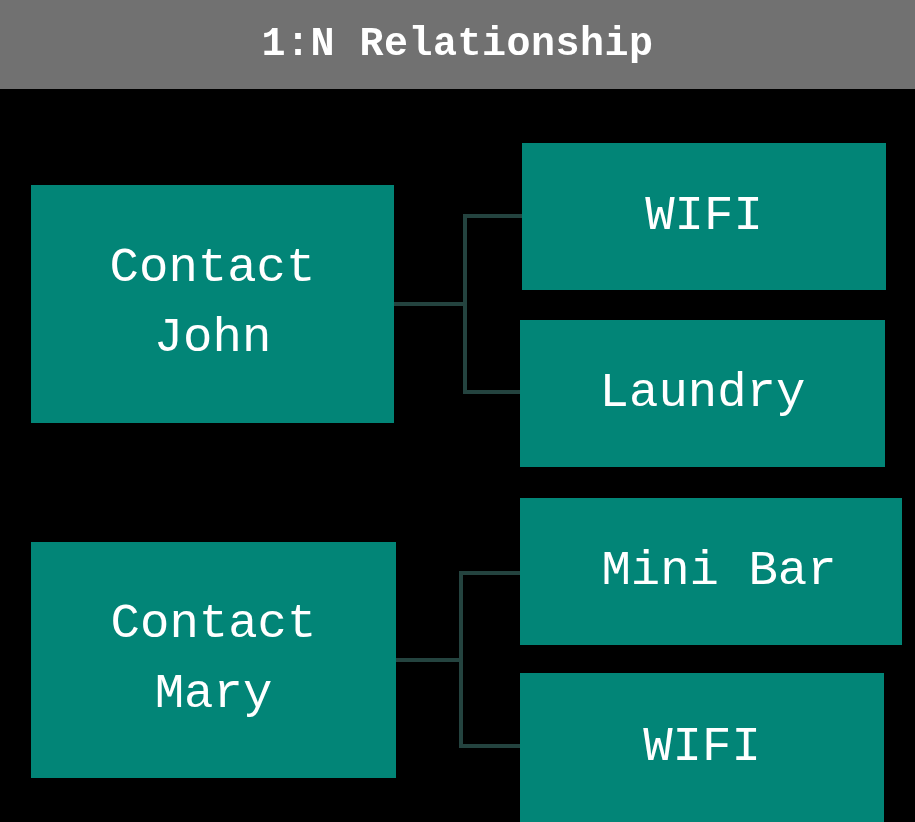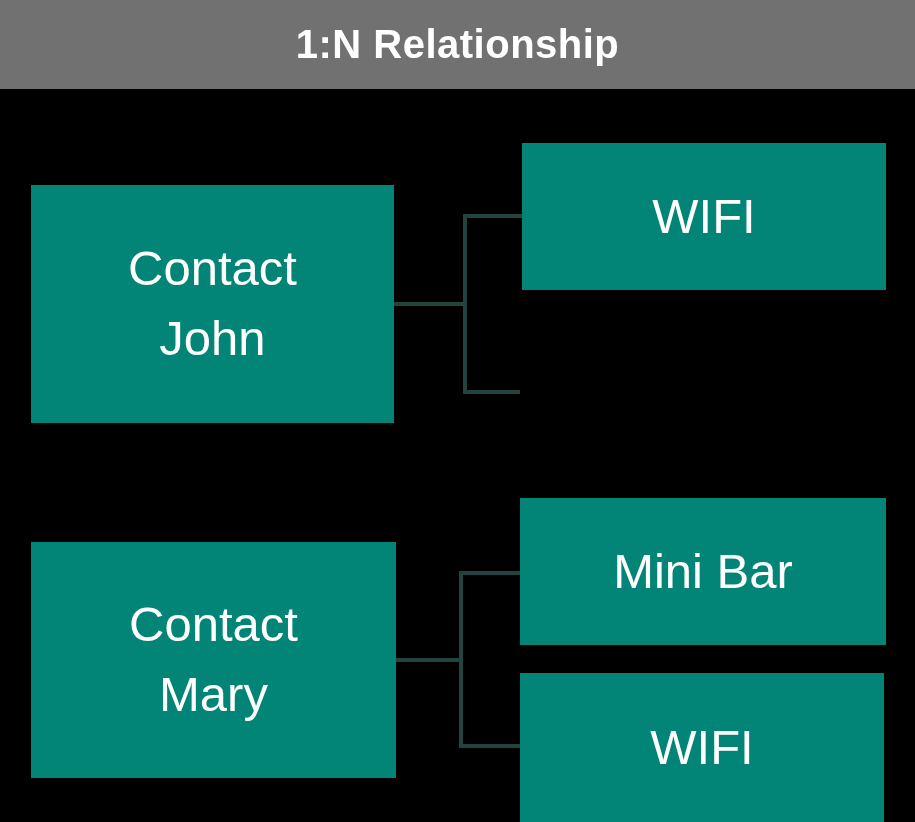--- a/index.html
+++ b/index.html
@@ -6,21 +6,21 @@
     margin: 0;
     padding: 0;
     background: #000;
   }
   #stage {
     position: relative;
     width: 915px;
     height: 822px;
     background: var(--bg, #000000);
     overflow: hidden;
-    font-family: Liberation Sans, sans-serif;
+    font-family: Liberation Mono, monospace;
   }
   .header {
     position: absolute;
     left: 0; top: 0;
     width: 915px; height: 89px;
     background: var(--header-bg, #717171);
     display: flex;
     align-items: center;
     justify-content: center;
   }
@@ -39,21 +39,21 @@
     justify-content: center;
     text-align: center;
     font-size: 49px;
     line-height: 1.42;
     white-space: pre-line;
   }
   .node-john    { left: 31px;  top: 185px; width: 363px; height: 238px; }
   .node-wifi1   { left: 522px; top: 143px; width: 364px; height: 147px; }
   .node-laundry { left: 520px; top: 320px; width: 365px; height: 147px; }
   .node-mary    { left: 31px;  top: 542px; width: 365px; height: 236px; }
-  .node-minibar { left: 520px; top: 498px; width: 366px; height: 147px; }
+  .node-minibar { left: 520px; top: 498px; width: 366px; height: 147px; padding-left: 16px; }
   .node-wifi2   { left: 520px; top: 673px; width: 364px; height: 149px; }
   .conn {
     position: absolute;
     background: var(--connector, #24433f);
   }
   
   .c1-stem   { left: 394px; top: 302px; width: 73px; height: 4px; }
   .c1-spine  { left: 463px; top: 214px; width: 4px;  height: 180px; }
   .c1-top    { left: 463px; top: 214px; width: 59px; height: 4px; }
   .c1-bottom { left: 463px; top: 390px; width: 57px; height: 4px; }
@@ -75,20 +75,21 @@
   <div class="node node-john">Contact
 John</div>
 
   <div class="conn c1-stem"></div>
   <div class="conn c1-spine"></div>
   <div class="conn c1-top"></div>
   <div class="conn c1-bottom"></div>
 
   <div class="node node-wifi1">WIFI</div>
 
+  <div class="node node-laundry">Laundry</div>
 
   <div class="node node-mary">Contact
 Mary</div>
 
   <div class="conn c2-stem"></div>
   <div class="conn c2-spine"></div>
   <div class="conn c2-top"></div>
   <div class="conn c2-bottom"></div>
 
   <div class="node node-minibar">Mini Bar</div>

